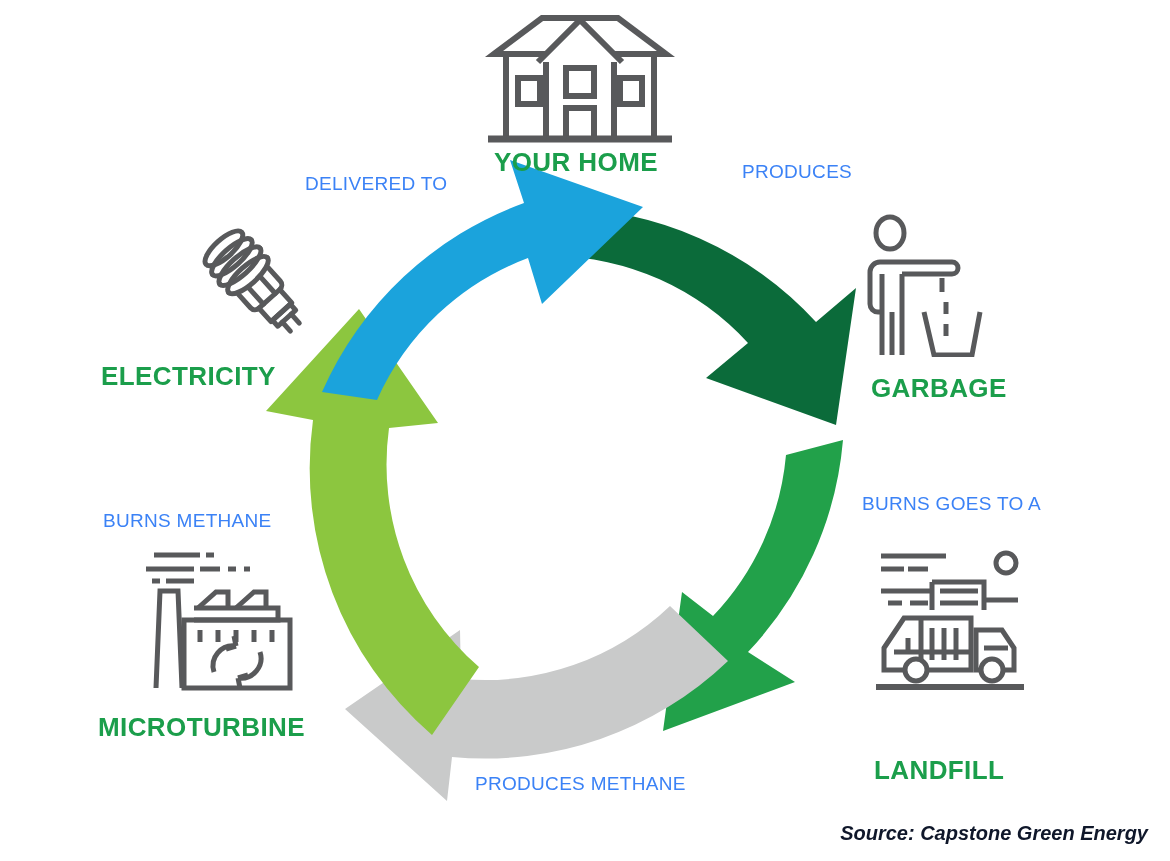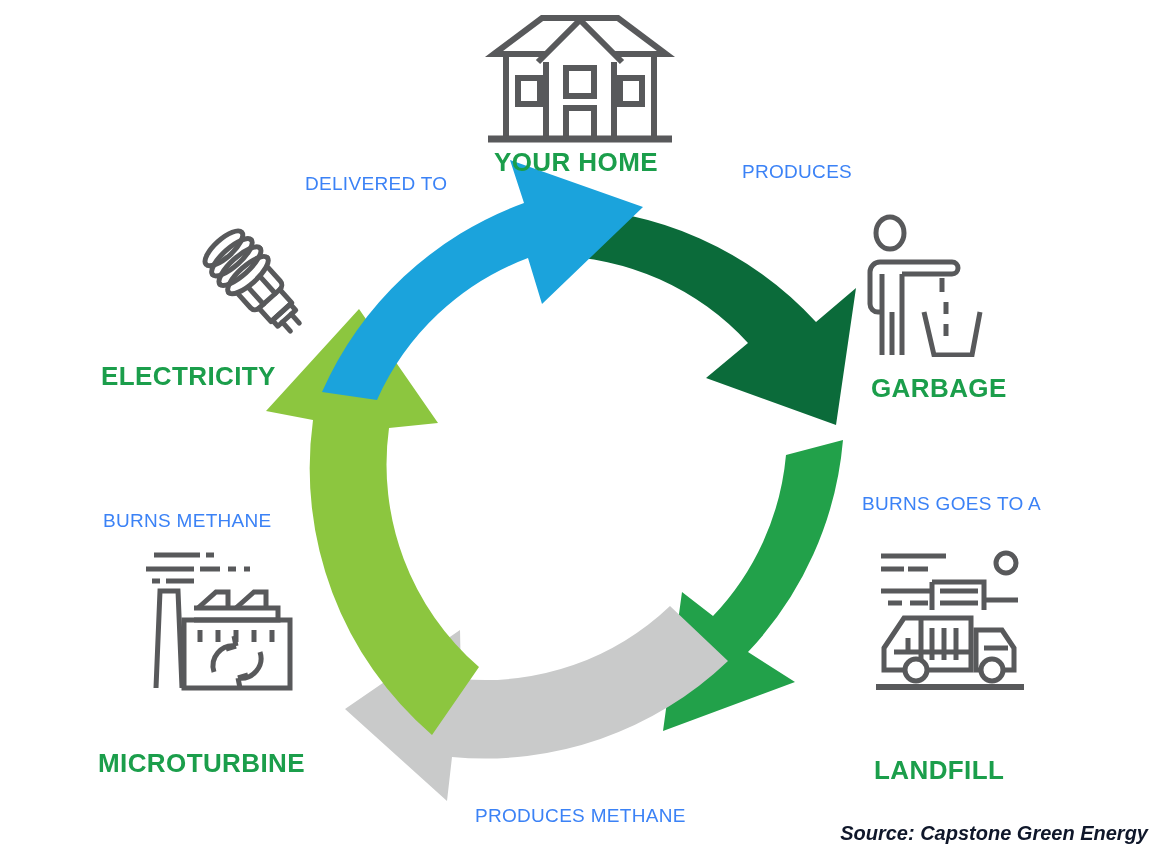--- a/index.html
+++ b/index.html
@@ -284,29 +284,29 @@
       </g>
     </svg>
   </div>
 
   <div class="node-label" style="left:494px;top:147px;">YOUR HOME</div>
 
   <div class="node-label" style="left:871px;top:373px;">GARBAGE</div>
 
   <div class="node-label" style="left:874px;top:713px;margin-top:42px;">LANDFILL</div>
 
-  <div class="node-label" style="left:98px;top:712px;margin-top:36px;">MICROTURBINE</div>
+  <div class="node-label" style="left:98px;top:712px;">MICROTURBINE</div>
 
   <div class="node-label" style="left:101px;top:361px;">ELECTRICITY</div>
 
   <div class="conn-label" style="left:742px;top:161px;">PRODUCES</div>
 
   <div class="conn-label" style="left:862px;top:493px;">BURNS GOES TO A</div>
 
-  <div class="conn-label" style="left:475px;top:773px;margin-top:32px;">PRODUCES METHANE</div>
+  <div class="conn-label" style="left:475px;top:773px;">PRODUCES METHANE</div>
 
   <div class="conn-label" style="left:103px;top:510px;">BURNS METHANE</div>
 
   <div class="conn-label" style="left:305px;top:173px;">DELIVERED TO</div>
 
 
   <div class="source">Source: Capstone Green Energy</div>
 
 </div>
 

